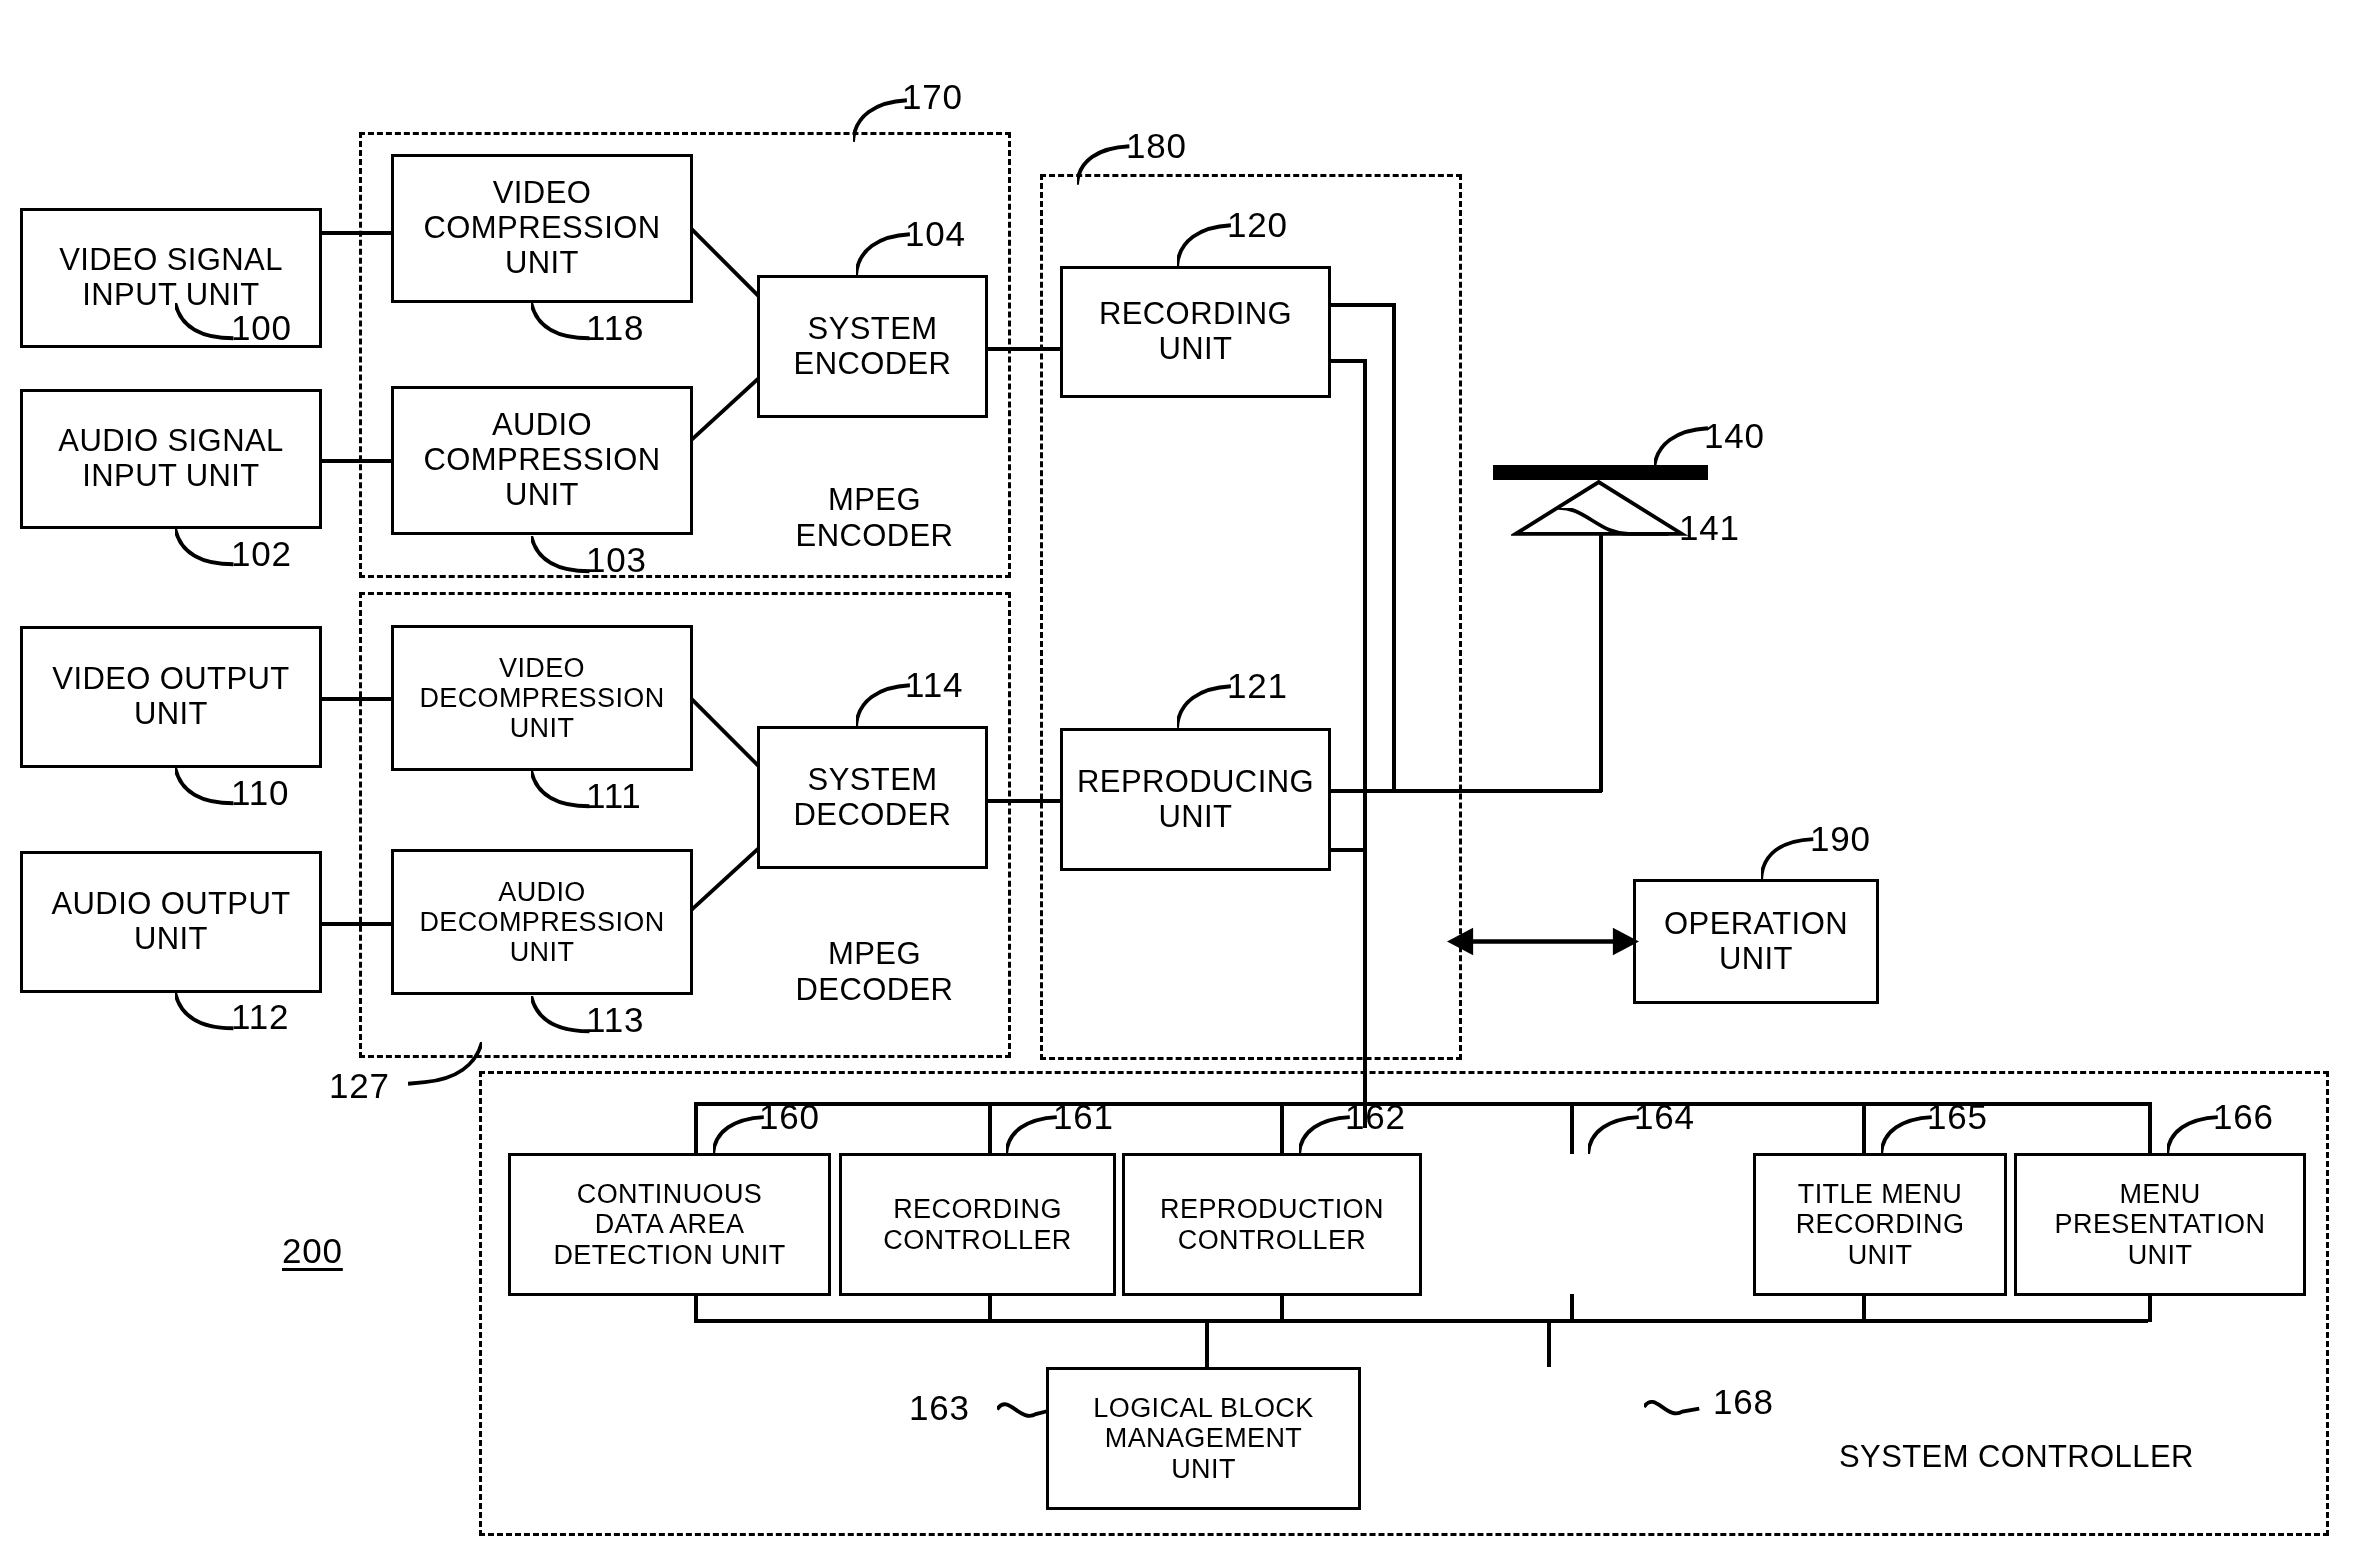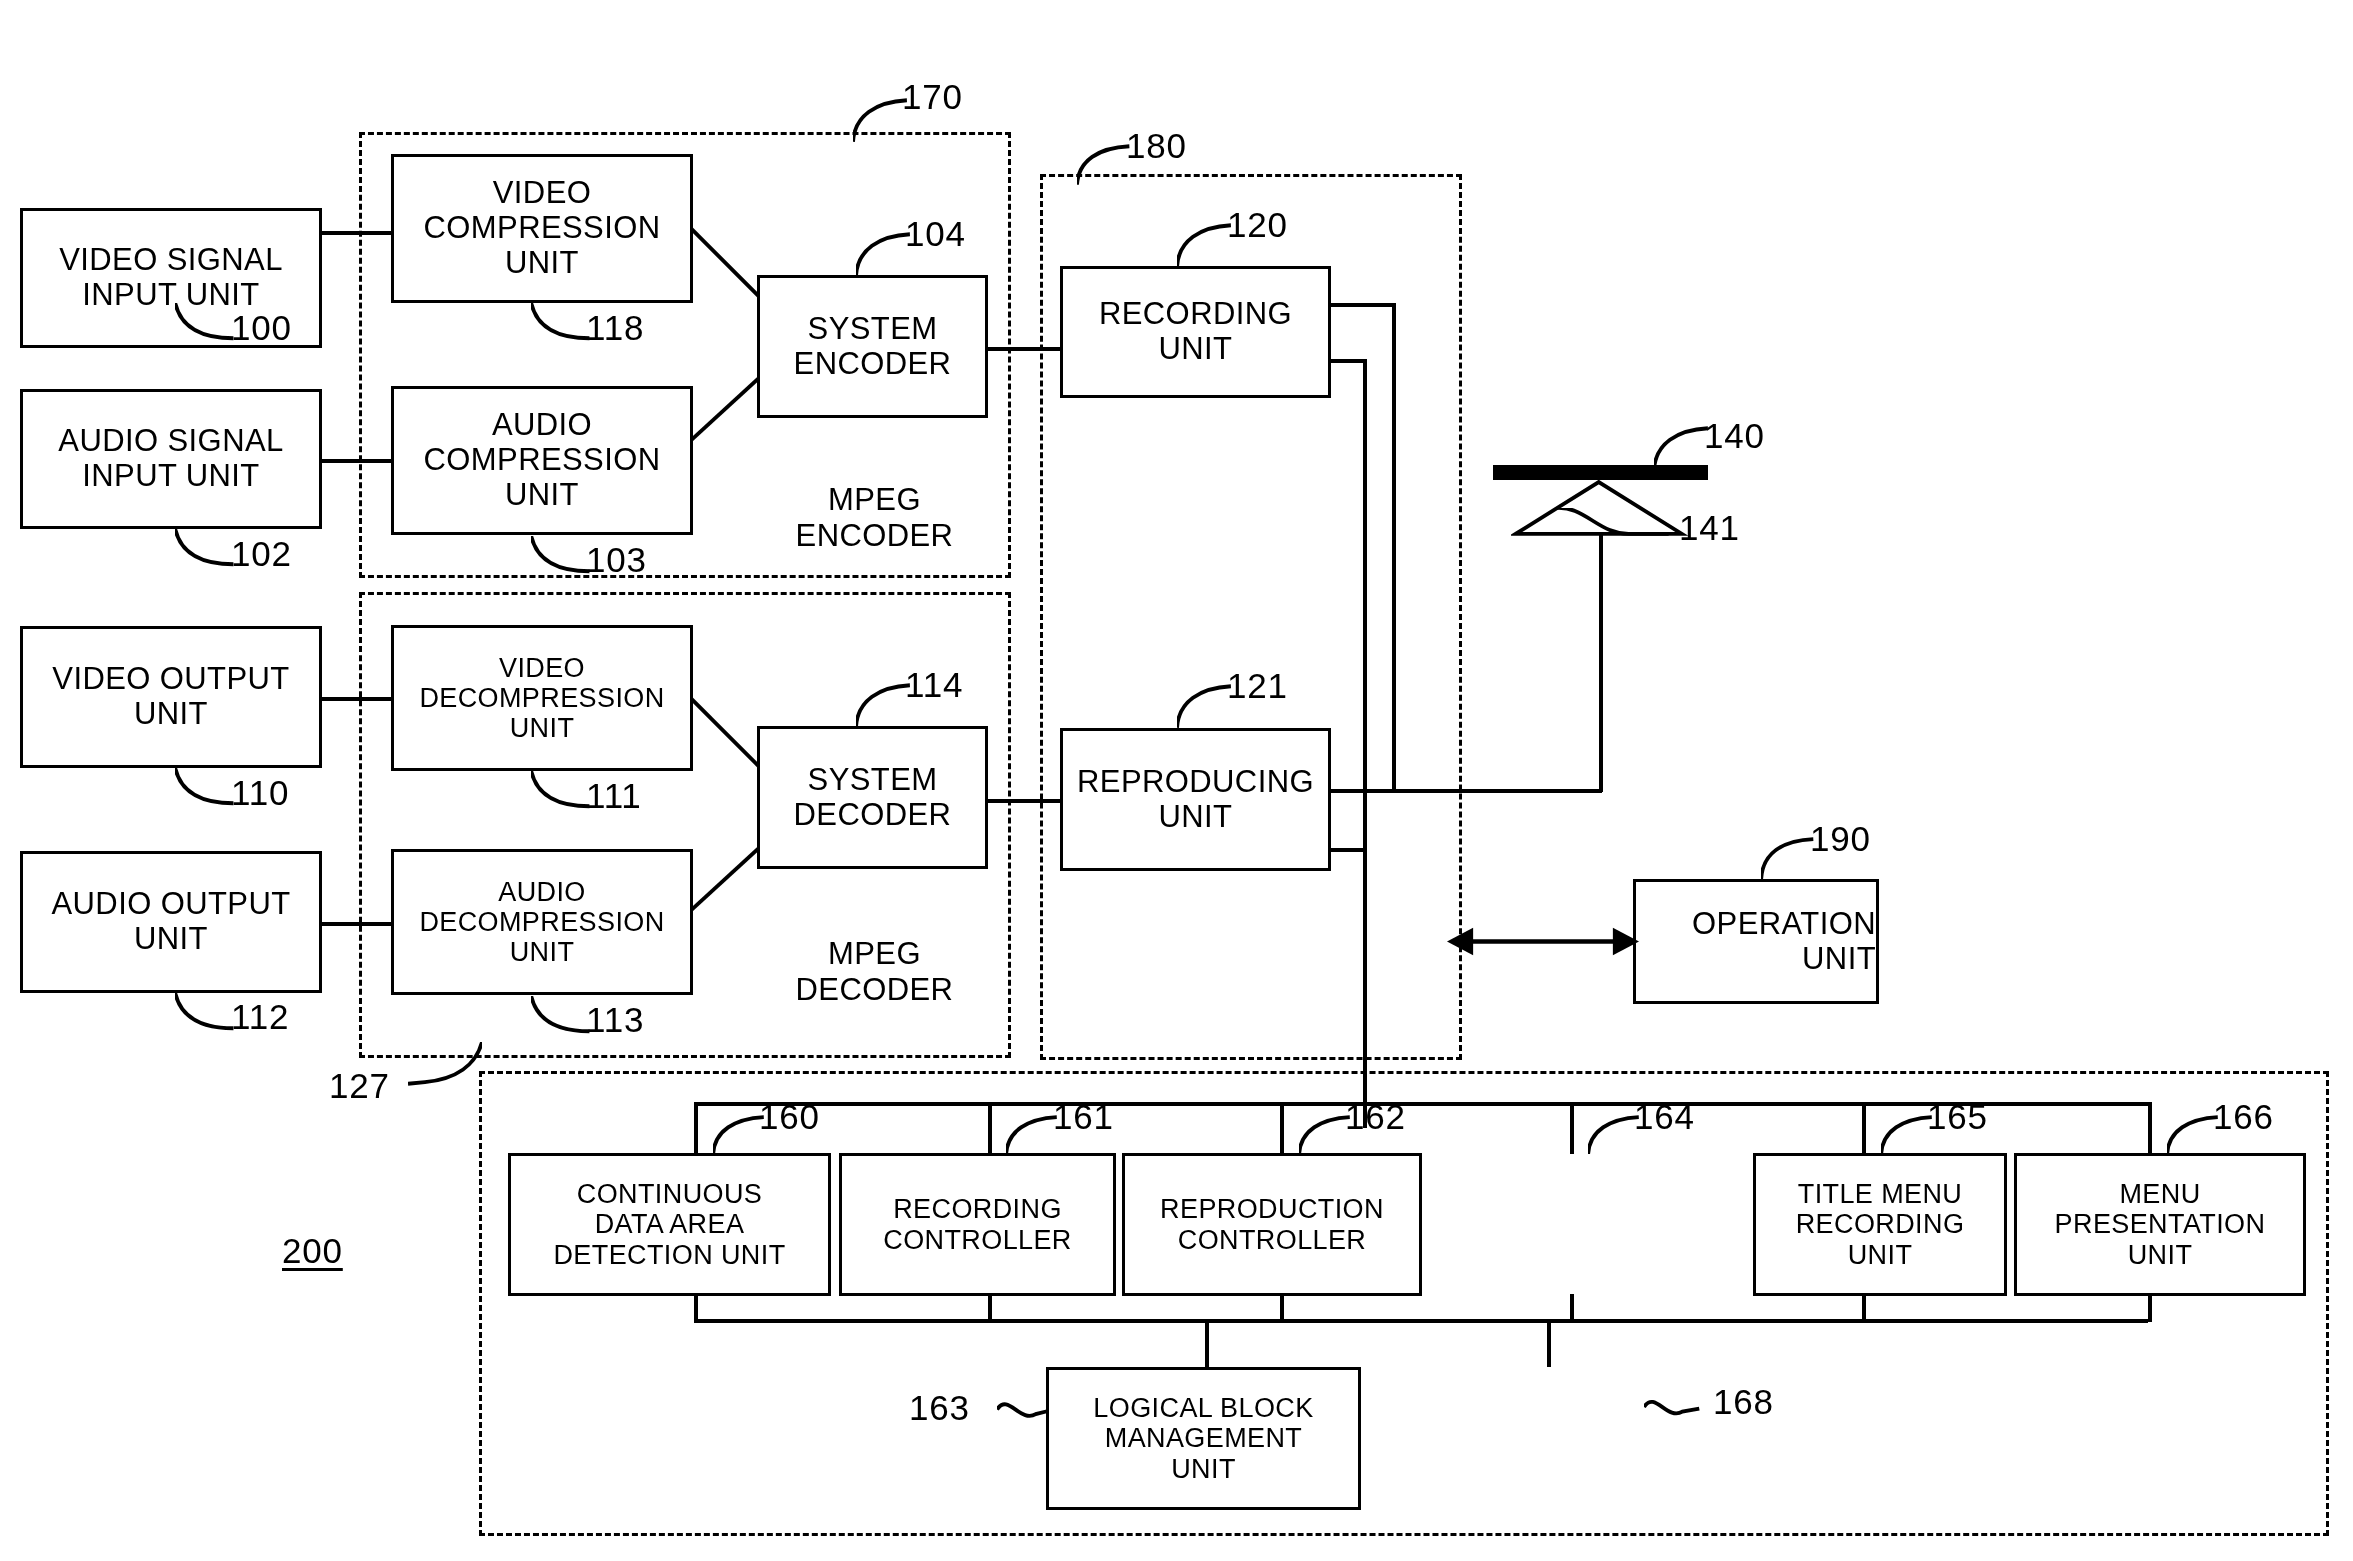--- a/index.html
+++ b/index.html
@@ -175,21 +175,21 @@
   <div class="box f-big" style="left:1060px;top:728px;width:271px;height:143px;">
     <span>REPRODUCING
 UNIT</span>
   </div>
 
   <div class="disc" style="left:1493px;top:465px;width:215px;height:15.4px;"></div>
   <svg class="pickup" style="left:1511px;top:479px;width:177px;height:58px;" viewBox="0 0 230 76" width="177" height="58">
     <polygon points="5,72 114,4 223,72" fill="#ffffff" stroke="#000000" stroke-width="5"></polygon>
   </svg>
 
-  <div class="box f-big" style="left:1633px;top:879px;width:246px;height:125px;text-align:right;">
+  <div class="box f-big" style="left:1633px;top:879px;width:246px;height:125px;">
     <span>OPERATION
 UNIT</span>
   </div>
 
   <svg style="position:absolute;left:1447px;top:923px;width:192px;height:37px;overflow:visible;" viewBox="0 0 250 48" width="192" height="37">
     <line x1="26" y1="24" x2="224" y2="24" stroke="#000" stroke-width="6"></line>
     <polygon points="0,24 34,6 34,42" fill="#000"></polygon>
     <polygon points="250,24 216,6 216,42" fill="#000"></polygon>
   </svg>
 
@@ -248,20 +248,21 @@
 UNIT</span>
   </div>
 
 
   <div class="cap" style="left:759px;top:482px;width:231px;">MPEG
 ENCODER</div>
 
   <div class="cap" style="left:759px;top:936px;width:231px;">MPEG
 DECODER</div>
 
+  <div class="cap" style="left:1839px;top:1439px;width:416px;text-align:left;">SYSTEM CONTROLLER</div>
 
   <svg class="hook" style="left:175px;top:303px;width:77px;height:46px;" viewBox="0 0 100 60" width="77" height="46">
     <path d="M0,0 C8,34 38,46 76,46" fill="none" stroke="#000" stroke-width="5"></path>
   </svg>
   <div class="ref" style="left:231px;top:308px;">100</div>
 
   <svg class="hook" style="left:531px;top:303px;width:77px;height:46px;" viewBox="0 0 100 60" width="77" height="46">
     <path d="M0,0 C8,34 38,46 76,46" fill="none" stroke="#000" stroke-width="5"></path>
   </svg>
   <div class="ref" style="left:586px;top:308px;">118</div>

